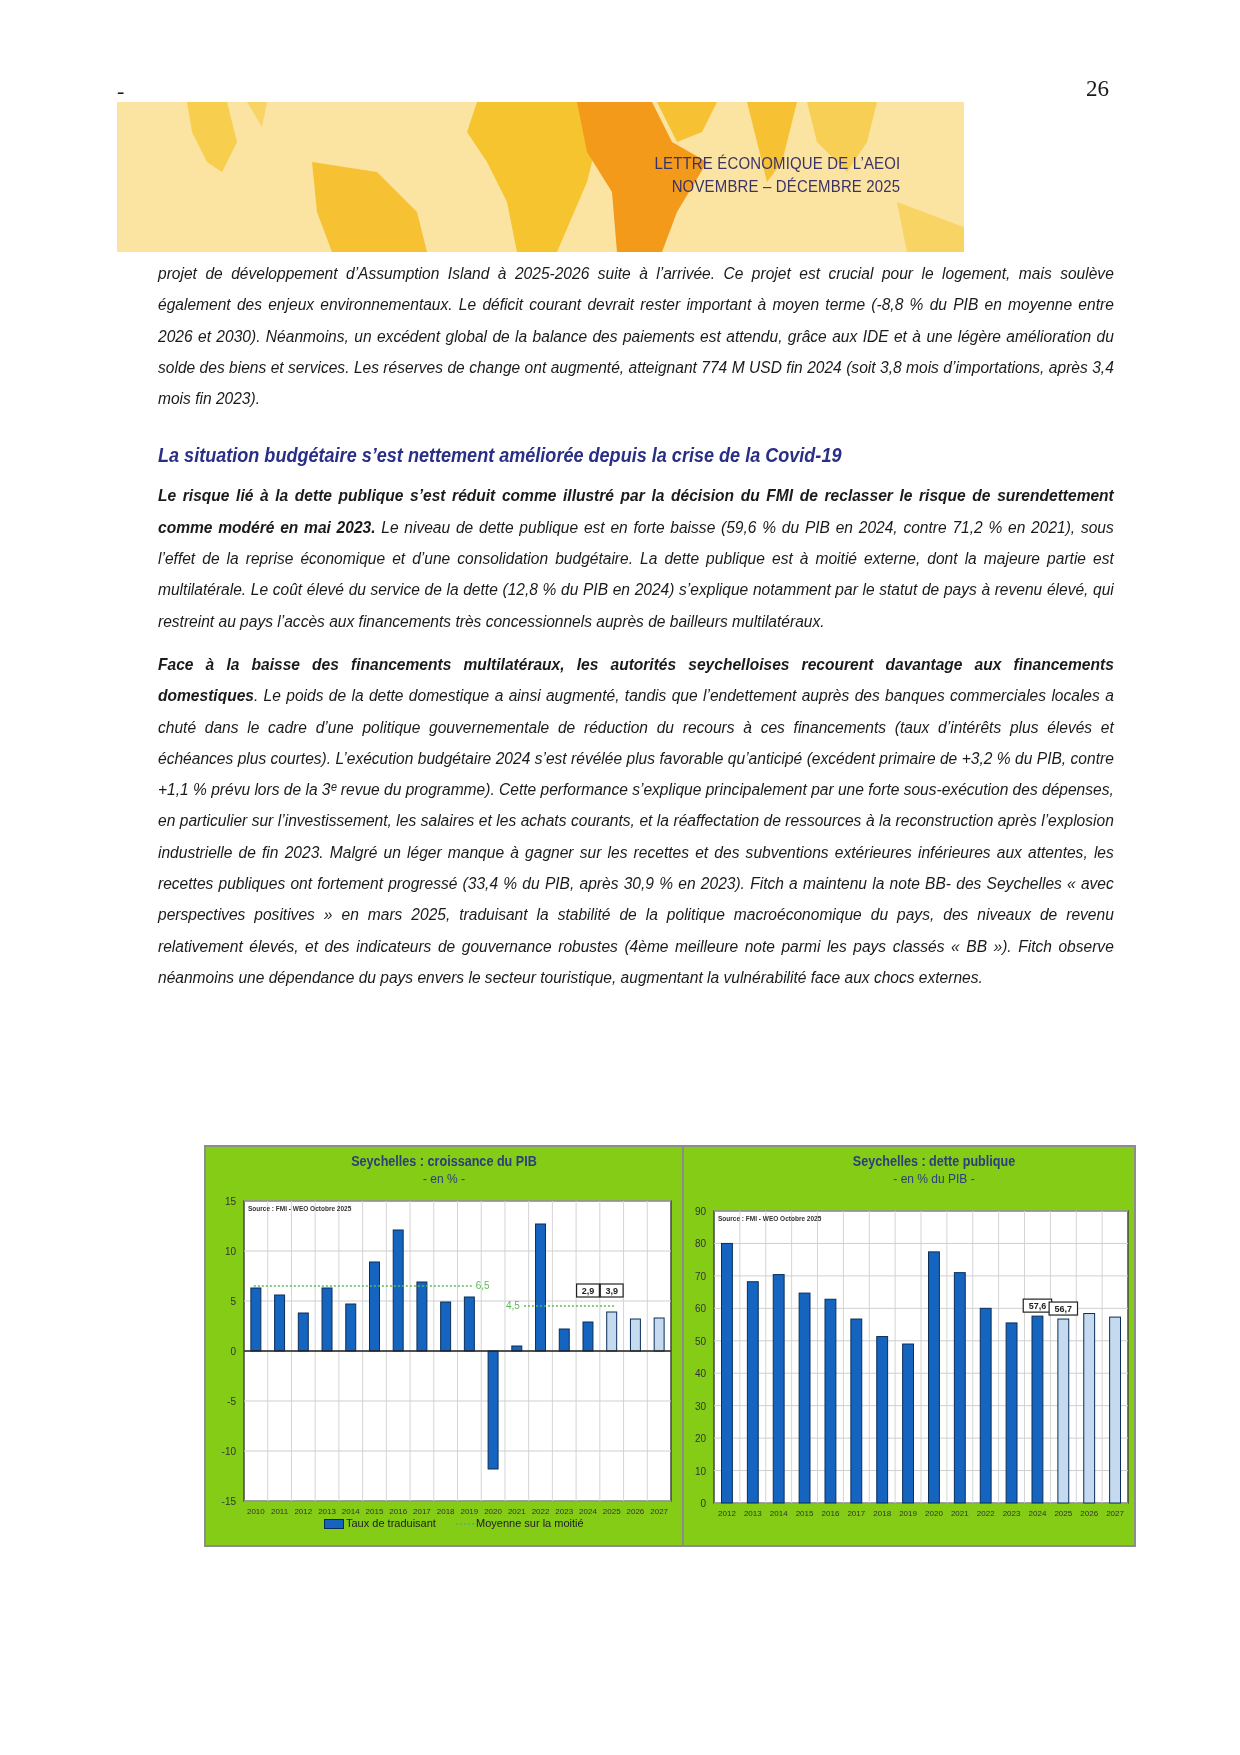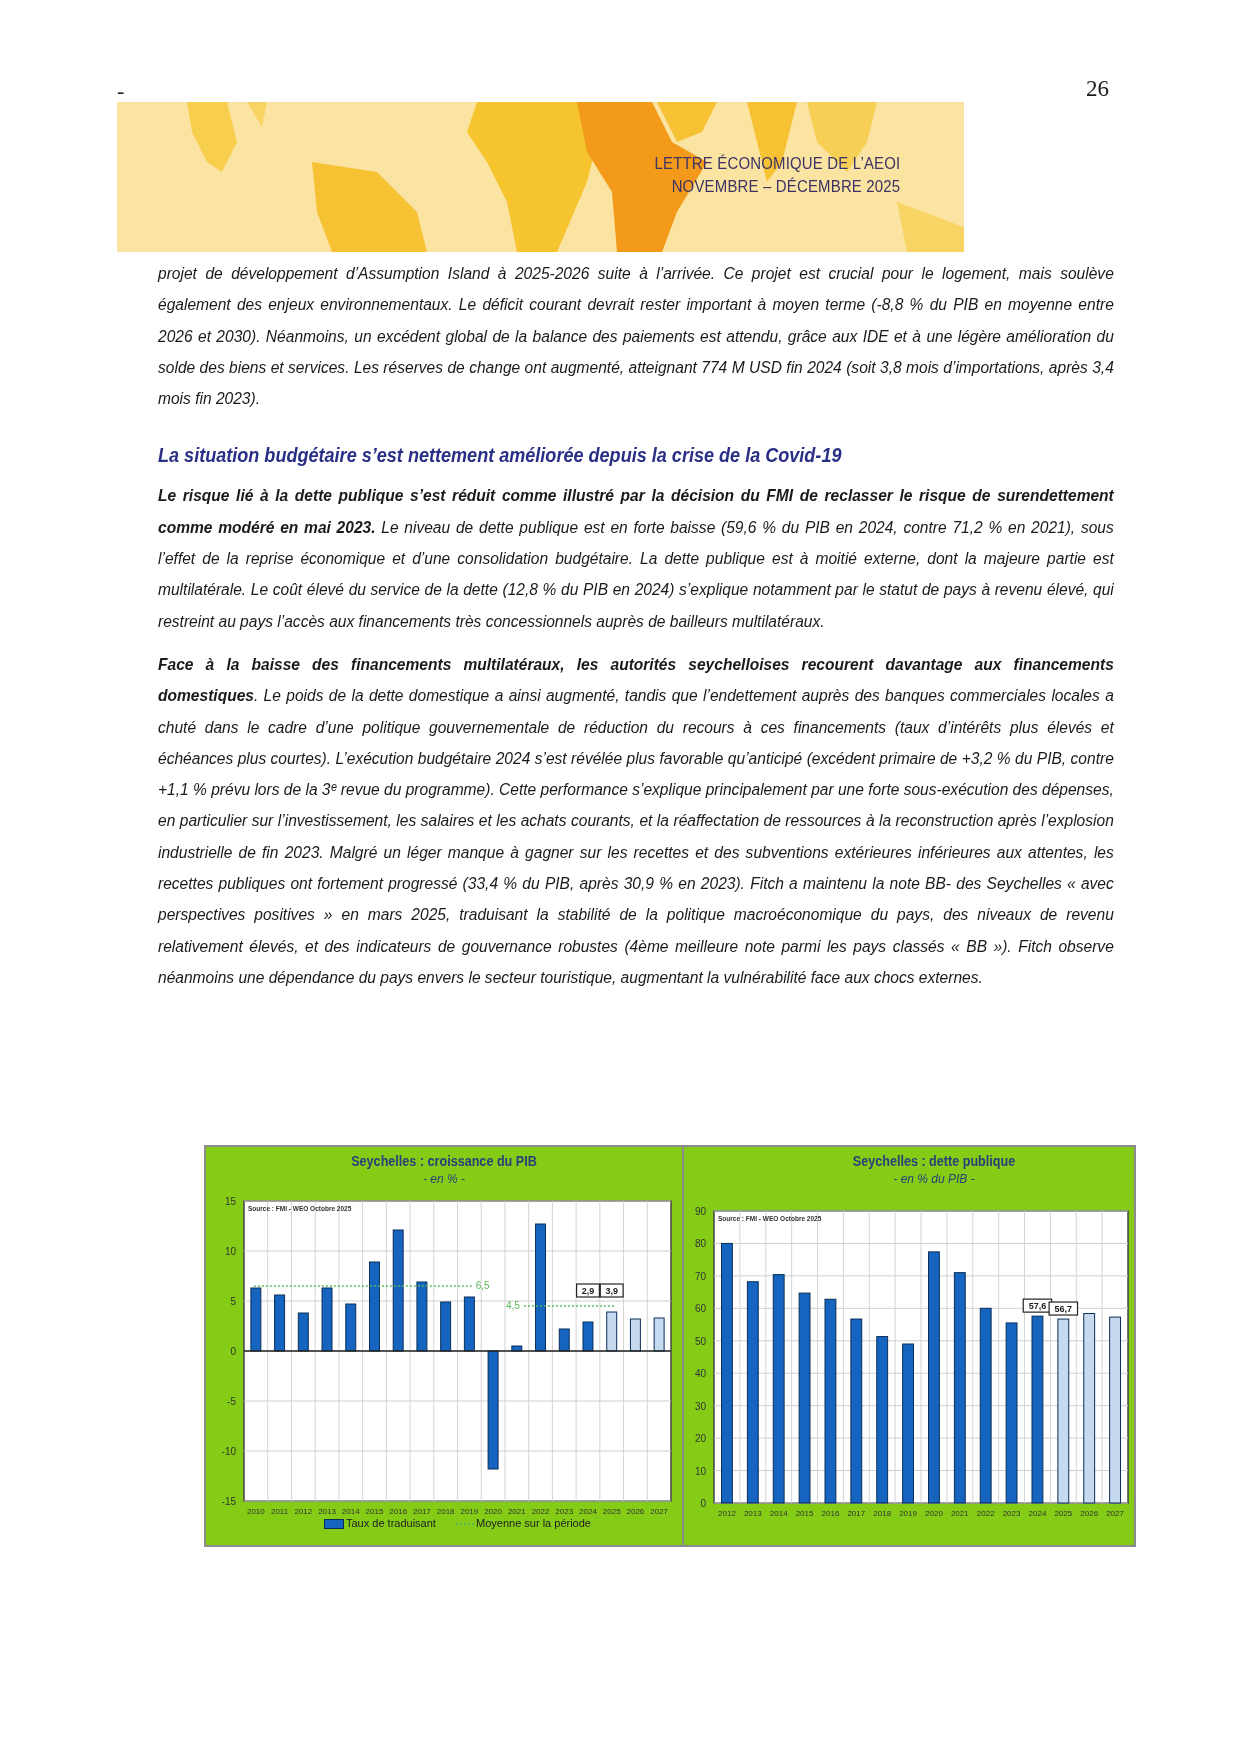--- a/index.html
+++ b/index.html
@@ -13,21 +13,21 @@
   p.para { margin:0; font-size:17.3px; line-height:31.3px; text-align:justify; transform:scaleX(0.9); transform-origin:left; width:1062px; }
   .gap1 { height:26px; }
   h2.sec { margin:0; font-size:21px; font-weight:bold; color:#2a2f86; line-height:30px; transform:scaleX(0.86); transform-origin:left; white-space:nowrap; }
   .gap2 { height:10px; }
   .gap3 { height:12px; }
   b { font-weight:bold; }
   .charts { position:absolute; left:172px; top:1145px; width:928px; height:398px; border:2px solid #8c8c8c; background:#84cc16;margin-left:32px; }
   .divider { position:absolute; left:476px; top:0; width:2px; height:398px; background:#8c8c8c; }
   .chart { position:absolute; top:0; height:398px; }
   .ctitle { position:absolute; left:0; right:0; top:6px; text-align:center; font-size:14px; font-weight:bold; color:#2b3f7a; transform:scaleX(0.9); }
-  .csub { position:absolute; left:0; right:0; top:25px; text-align:center; font-size:12px; font-style:italic; color:#2b3f7a; }
+  .csub { position:absolute; left:0; right:0; top:25px; text-align:center; font-size:12px; color:#2b3f7a; }
   .legend { position:absolute; font-size:11px; color:#222; white-space:nowrap; }
   .sw { display:inline-block; width:18px; height:8px; background:#1565c0; border:1px solid #0b2e59; vertical-align:middle; margin-right:2px; }
   .dash { display:inline-block; width:18px; border-top:2px dotted #5cb85c; vertical-align:middle; margin-right:2px; }
 </style>
 </head>
 <body>
 
 <div class="topdash">-</div>
 <div class="pagenum">26</div>
 
@@ -142,21 +142,21 @@
         <line x1="317.9222222222222" y1="121" x2="408.06666666666666" y2="121" stroke="#5cb85c" stroke-width="1.5" stroke-dasharray="2,2"></line>
         <text x="313.9222222222222" y="124" text-anchor="end" font-size="10" fill="#5cb85c" font-family="Liberation Sans, sans-serif">4,5</text>
         <rect x="370.57222222222225" y="99.00000000000001" width="22.799999999999997" height="13" fill="#fff" stroke="#222" stroke-width="1.2"></rect>
         <text x="381.97222222222223" y="109.00000000000001" text-anchor="middle" font-size="9" font-weight="bold" fill="#222" font-family="Liberation Sans, sans-serif">2,9</text>
         <rect x="394.2944444444445" y="99.00000000000001" width="22.799999999999997" height="13" fill="#fff" stroke="#222" stroke-width="1.2"></rect>
         <text x="405.69444444444446" y="109.00000000000001" text-anchor="middle" font-size="9" font-weight="bold" fill="#222" font-family="Liberation Sans, sans-serif">3,9</text>
       </svg>
     <div class="legend" style="left:118px;top:370px;">
       <span class="sw"></span><span>Taux de traduisant</span>
       <span style="display:inline-block;width:14px;"></span>
-      <span class="dash"></span><span>Moyenne sur la période</span>
+      <span class="dash"></span><span>Moyenne sur la moitié</span>
     </div>
   </div>
 
   <div class="chart" style="left:478px;width:500px;">
     <div class="ctitle">Seychelles : dette publique</div>
     <div class="csub">- en % du PIB -</div>
     <svg id="svg1" width="450" height="360" style="position:absolute;left:0;top:38px;">
         <rect x="30" y="26" width="414" height="292" fill="#fff" stroke="#444" stroke-width="1.5"></rect>
         <line x1="55.875" y1="26" x2="55.875" y2="318" stroke="#d4d4d4" stroke-width="1"></line>
         <line x1="81.75" y1="26" x2="81.75" y2="318" stroke="#d4d4d4" stroke-width="1"></line>

